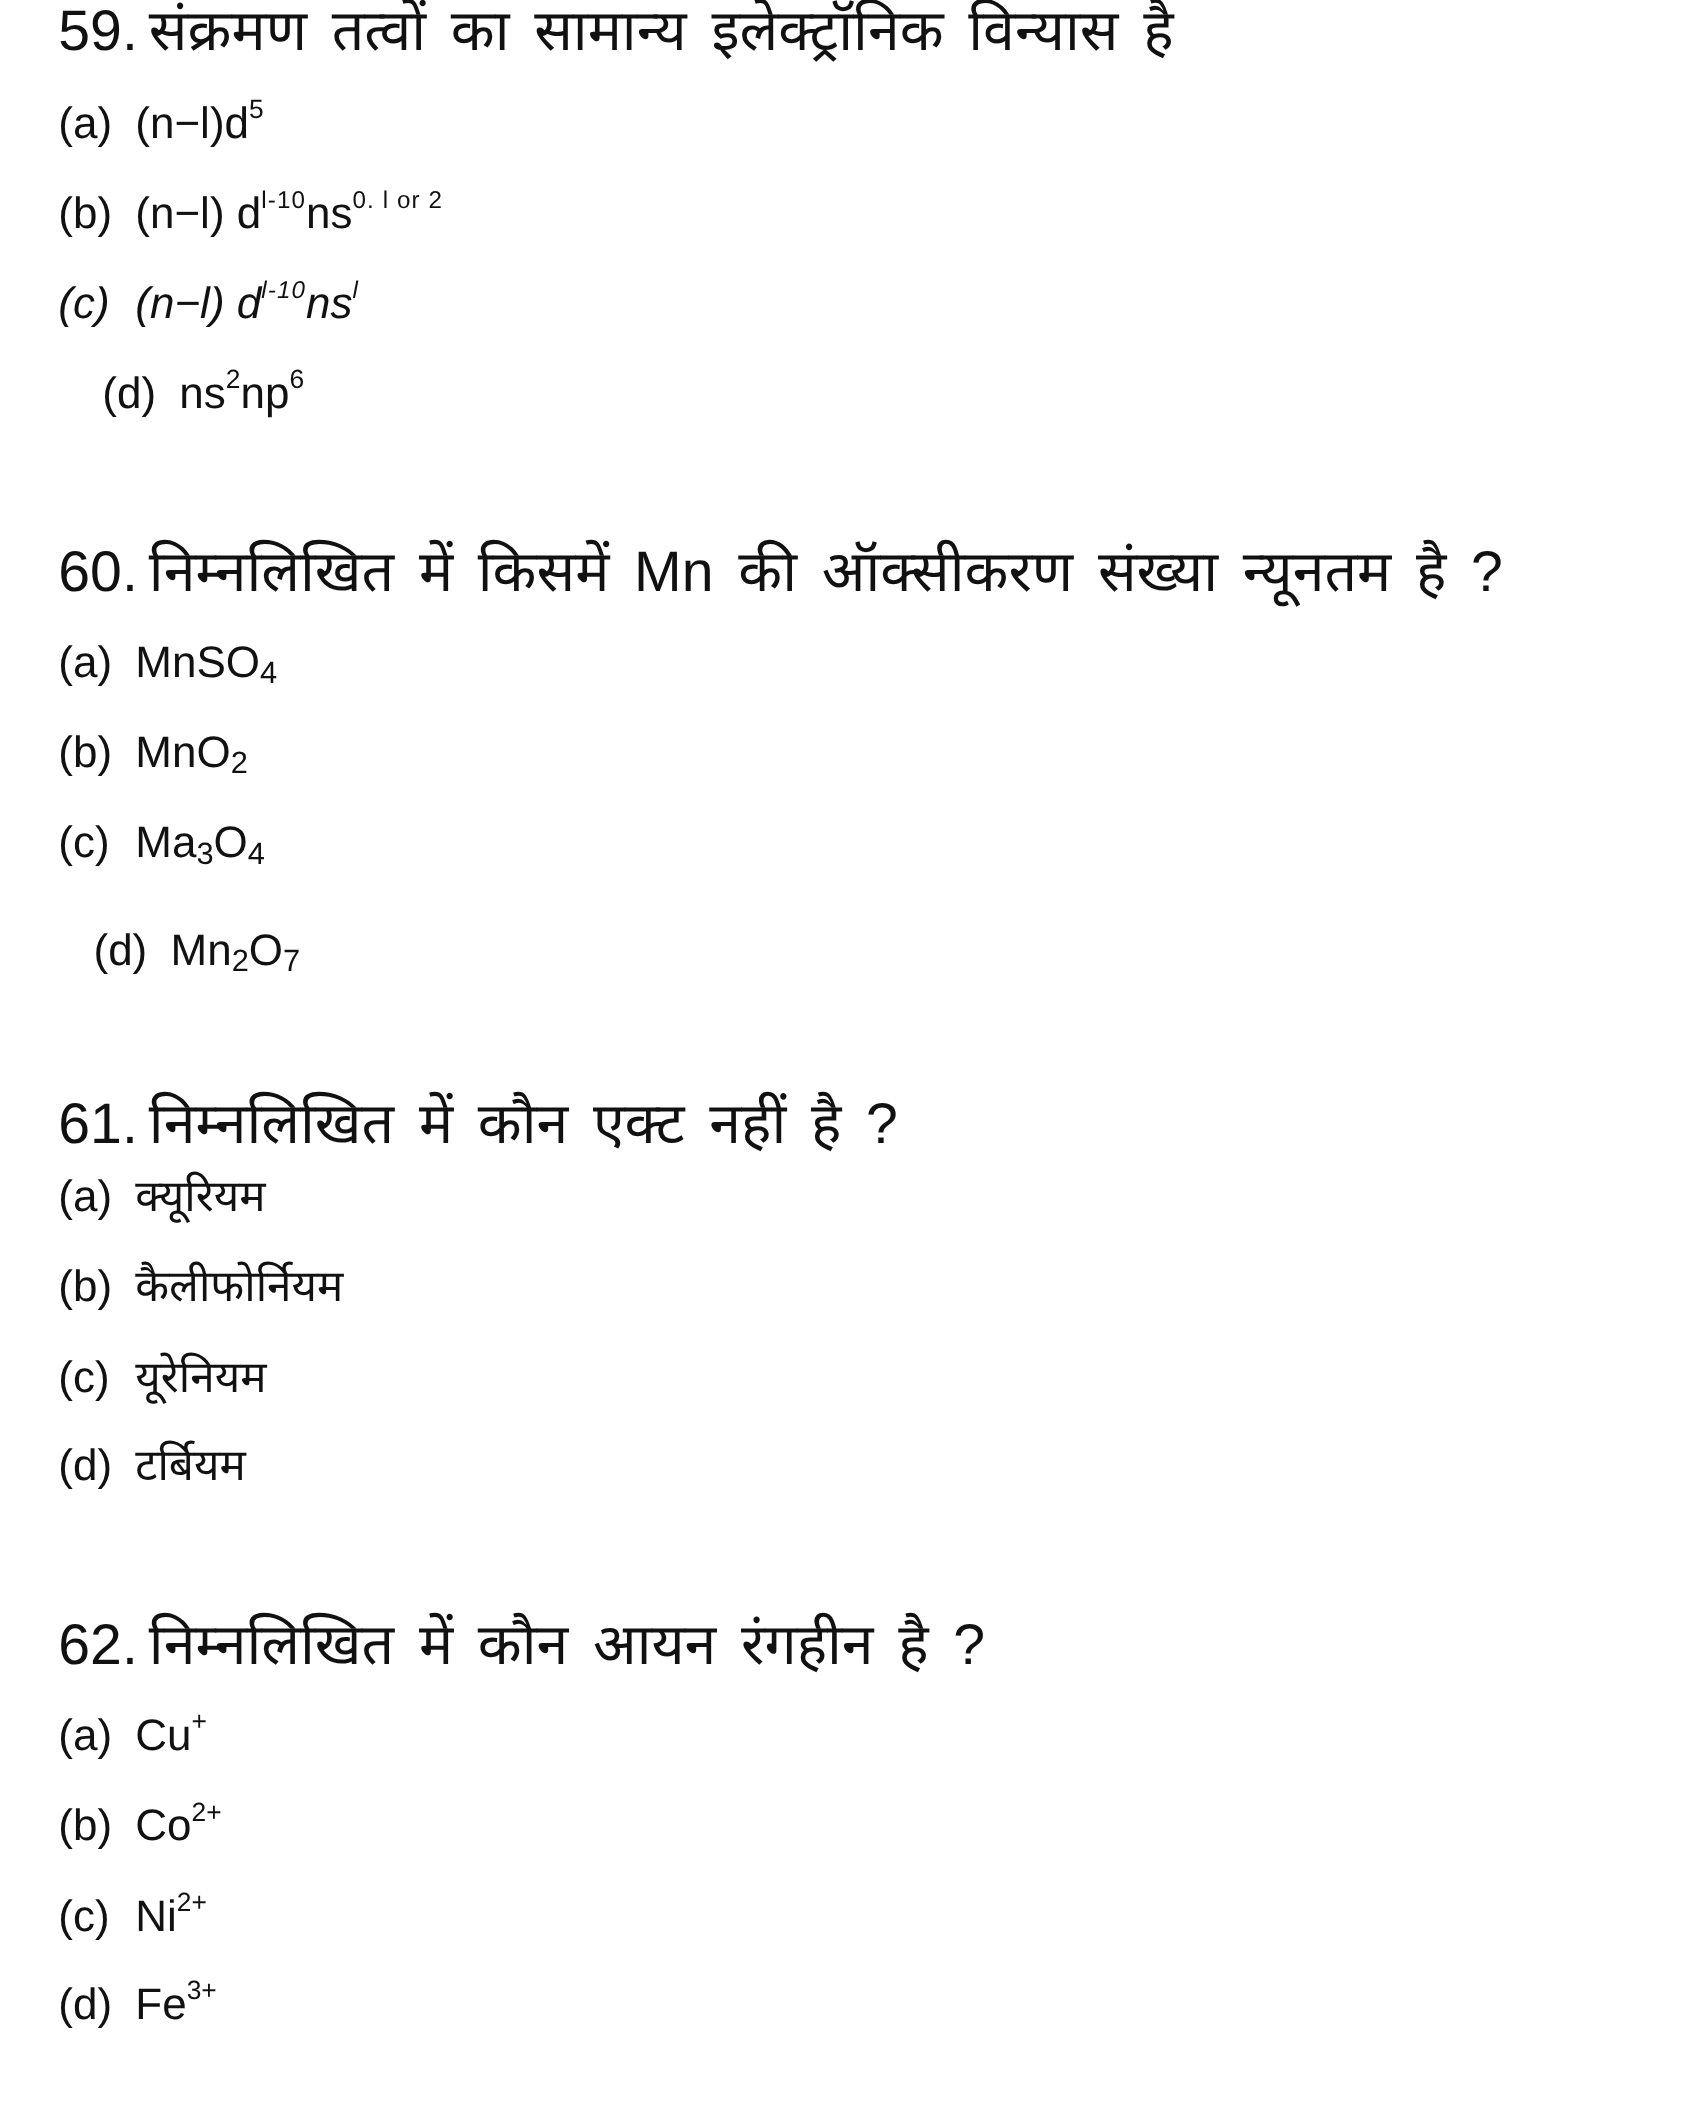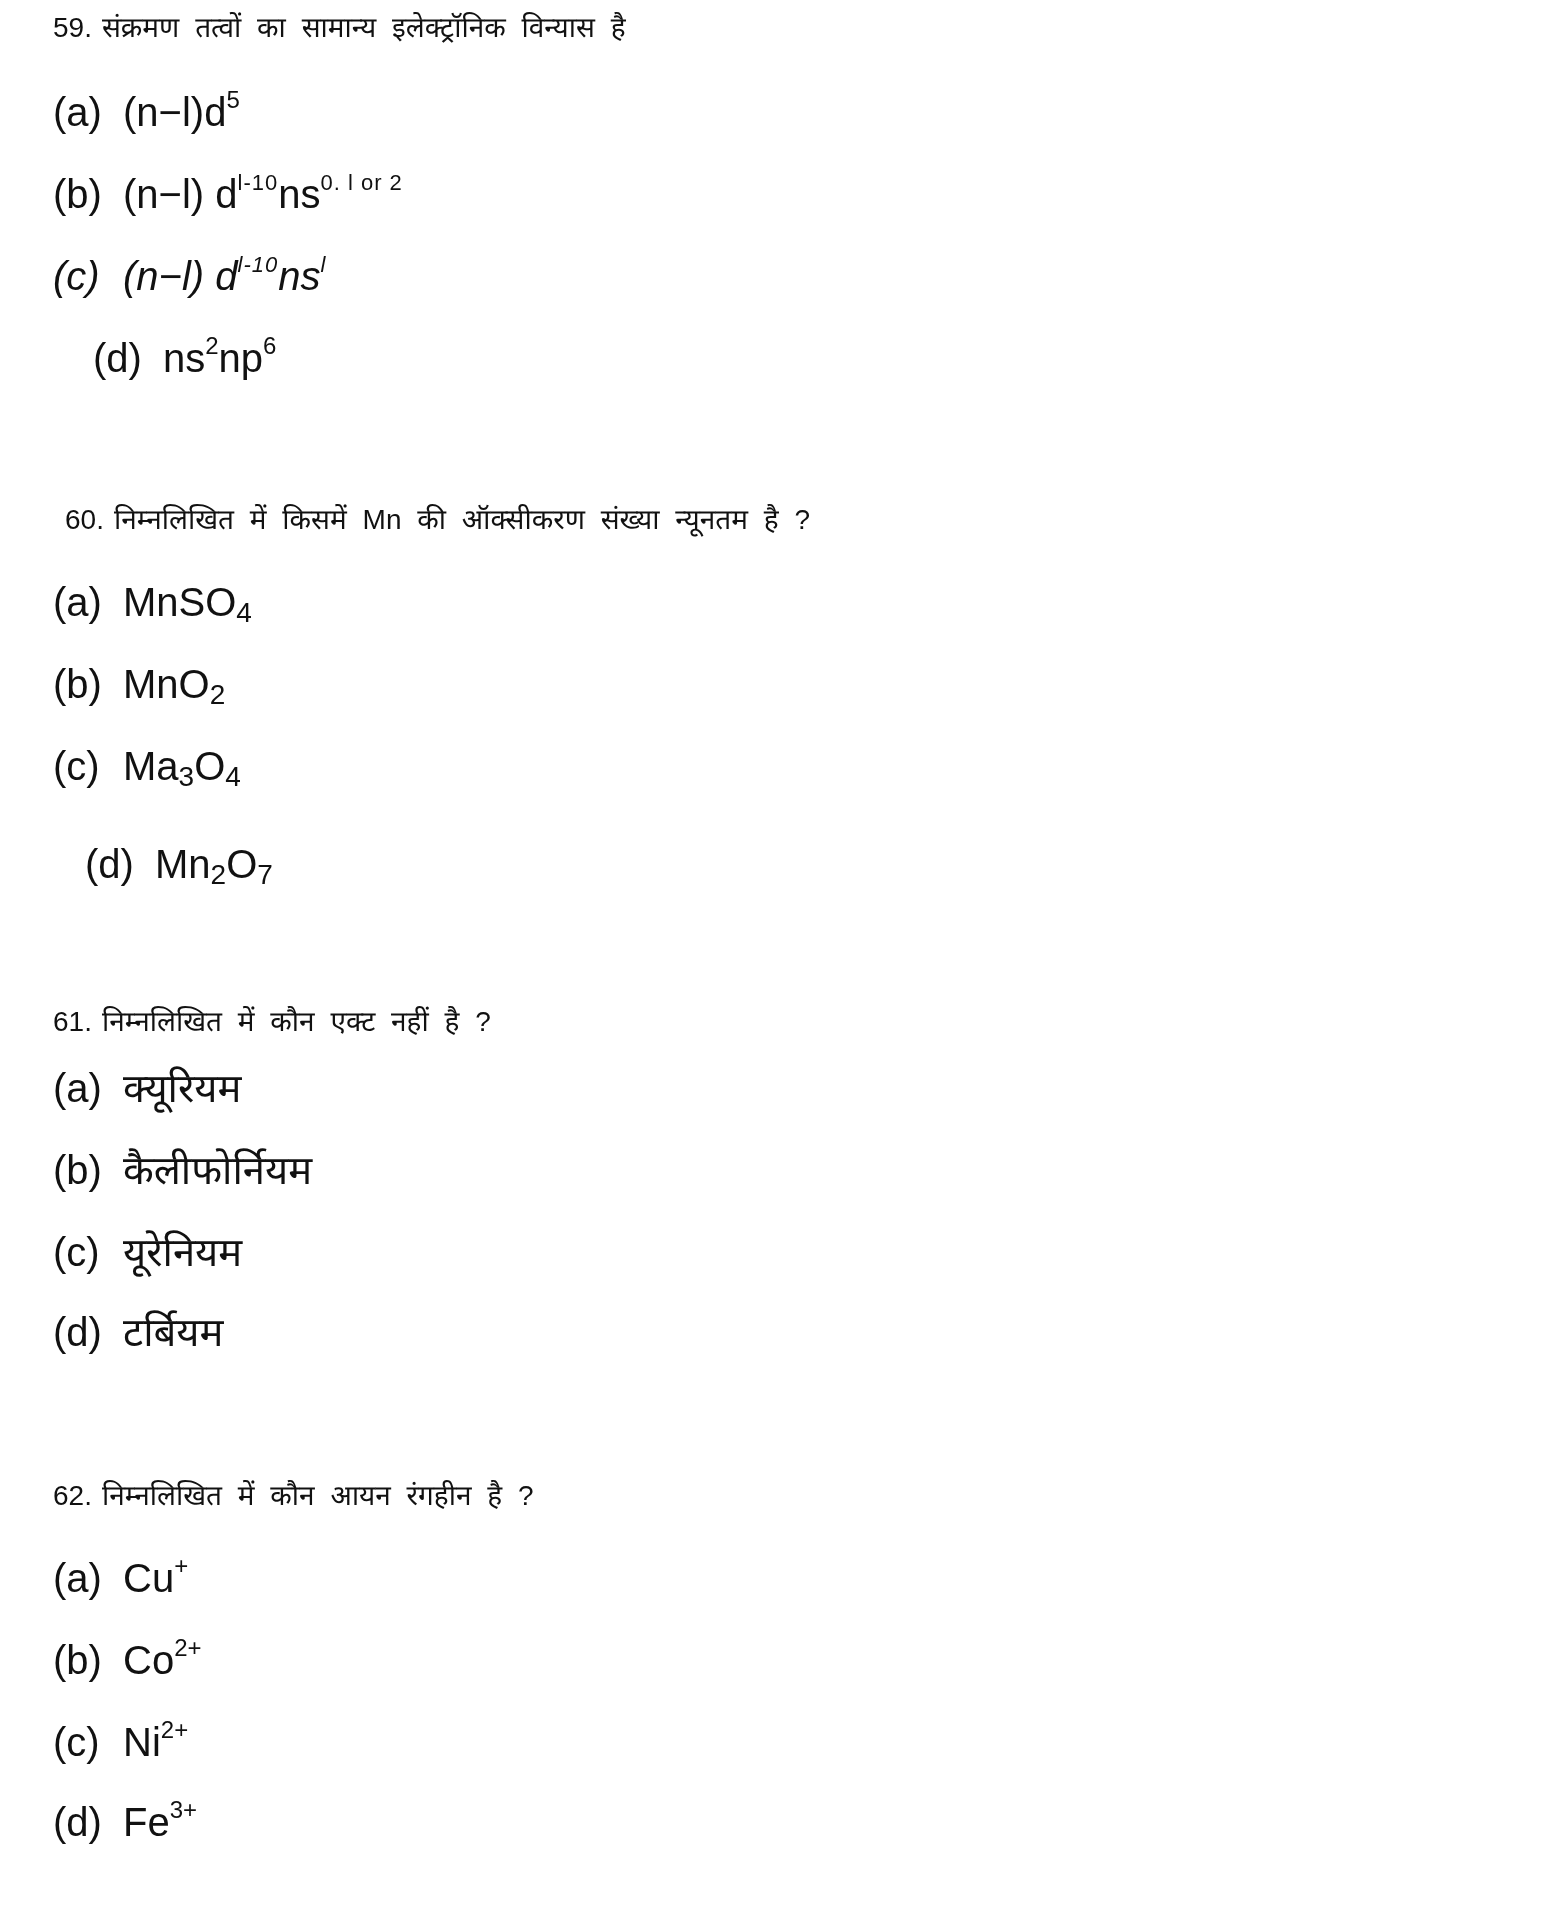--- a/index.html
+++ b/index.html
@@ -16,21 +16,21 @@
       font-family: "Liberation Sans", "DejaVu Sans", sans-serif;
     }
     .question {
       position: absolute;
       left: 53px;
     }
     .q-title {
       position: absolute;
       left: 0;
       white-space: nowrap;
-      font-size: 28px;
+      font-size: 52px;
       line-height: 48px;
       word-spacing: 8px;
     }
     .q-num { margin-right: 10px; }
     .opt {
       position: absolute;
       left: 0;
       white-space: nowrap;
       font-size: 40px;
       line-height: 48px;
@@ -63,21 +63,21 @@
   </div>
   <div class="opt chem" style="top:248px;font-style:italic;">
     <span class="opt-label">(c)</span><span>(n−l) d</span><sup class="sup-small">l-10</sup><span>ns</span><sup class="sup-small">l</sup>
   </div>
   <div class="opt chem" style="top:330px;margin-left:40px;">
     <span class="opt-label">(d)</span><span>ns</span><sup>2</sup><span>np</span><sup>6</sup>
   </div>
 </div>
 
 <div class="question" style="top:496px;">
-  <div class="q-title" style="top:0;margin-left:12px;">
+  <div class="q-title" style="top:0;">
     <span class="q-num">60.</span><span>निम्नलिखित में किसमें Mn की ऑक्सीकरण संख्या न्यूनतम है ?</span>
   </div>
   <div class="opt chem" style="top:82px;">
     <span class="opt-label">(a)</span><span>MnSO</span><sub>4</sub>
   </div>
   <div class="opt chem" style="top:164px;">
     <span class="opt-label">(b)</span><span>MnO</span><sub>2</sub>
   </div>
   <div class="opt chem" style="top:246px;">
     <span class="opt-label">(c)</span><span>Ma</span><sub>3</sub><span>O</span><sub>4</sub>

